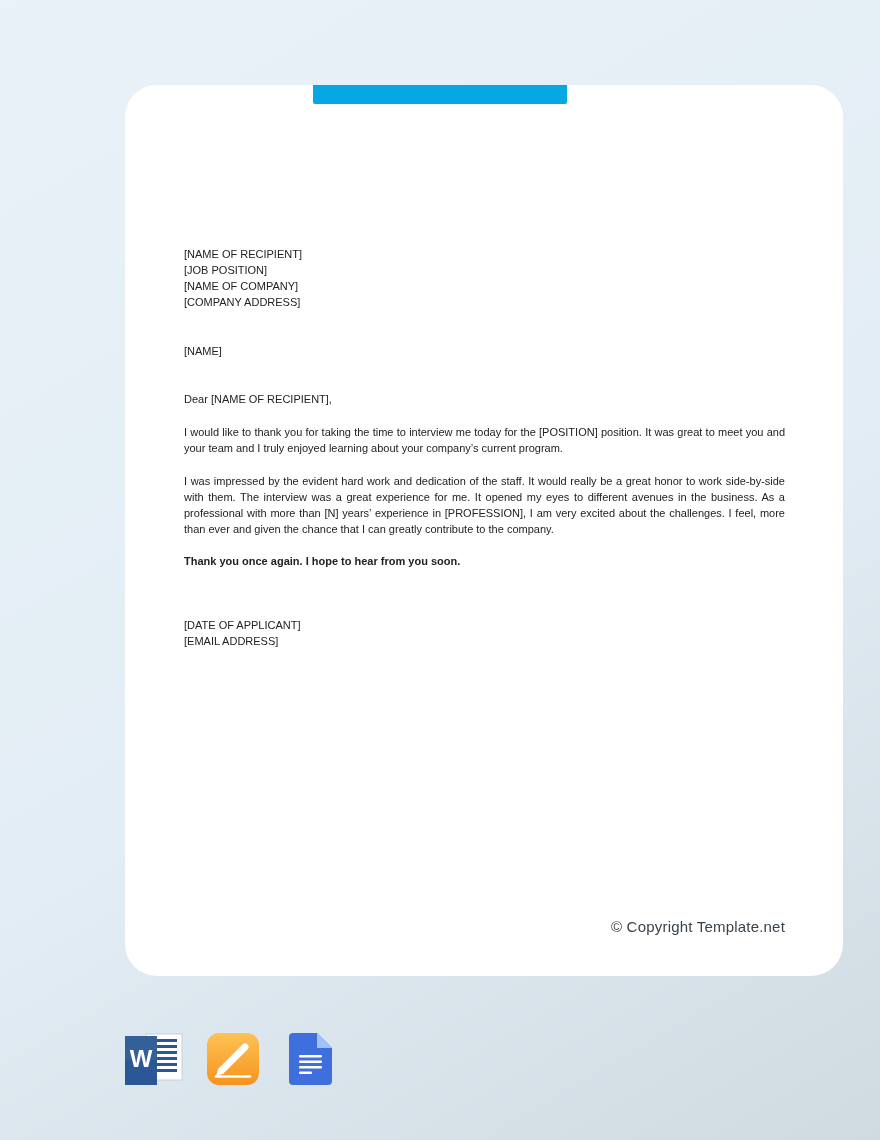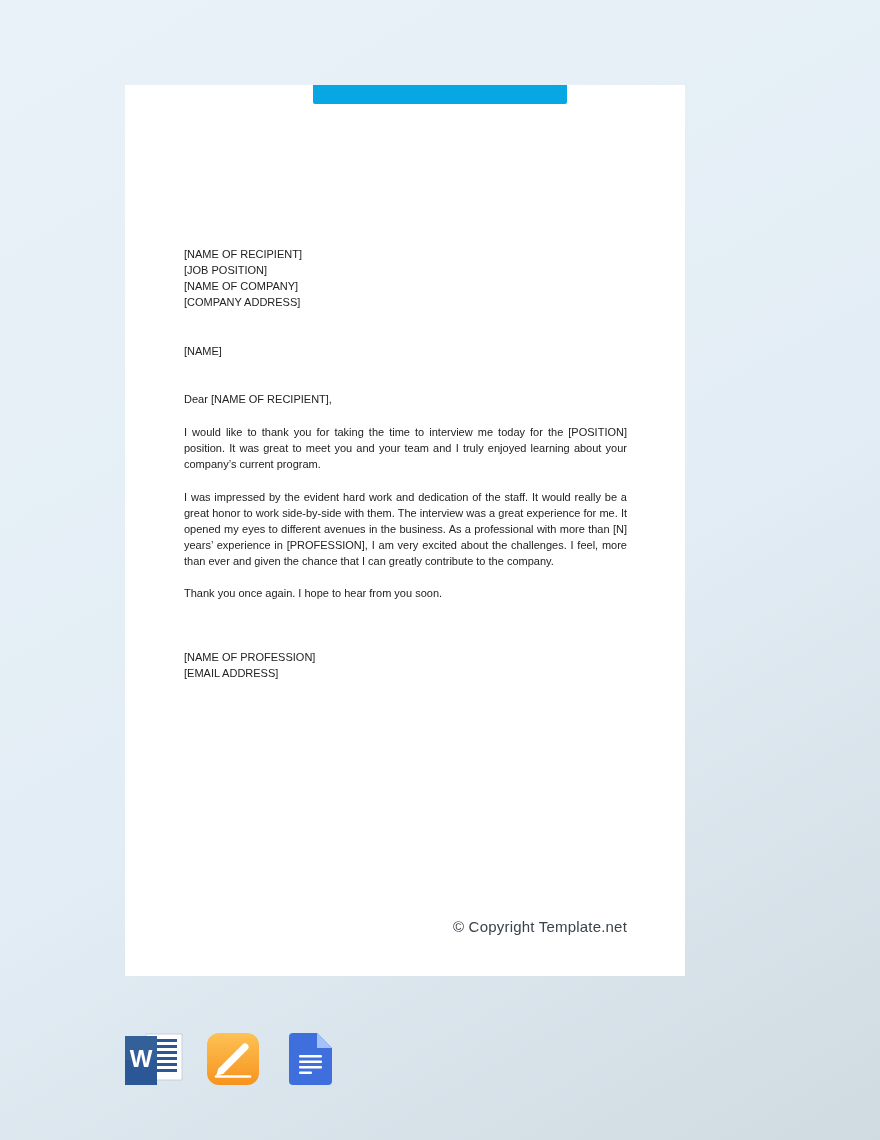--- a/index.html
+++ b/index.html
@@ -5,22 +5,23 @@
   * { margin: 0; padding: 0; box-sizing: border-box; }
   html, body { width: 880px; height: 1140px; overflow: hidden; }
   body {
     font-family: "Liberation Sans", "DejaVu Sans", sans-serif;
     background: linear-gradient(150deg, #e9f2f8 0%, #e3edf5 55%, #cfdae1 100%);
     position: relative;
   }
   .page {
     position: absolute;
     left: 125px; top: 85px;
-    width: 560px; height: 891px;
+    width: 718px; height: 891px;
     background: #ffffff;
+    border-radius: 32px;
   }
   .accent-bar {
     position: absolute;
     left: 188px; top: 0;
     width: 254px; height: 19px;
     background: #06a7e3;
     border-radius: 0 0 2px 2px;
   }
   .content {
     position: absolute;
@@ -29,21 +30,21 @@
     line-height: 16px;
     color: #222222;
   }
   .date-line { margin-top: 33px; }
   .salutation { margin-top: 32px; }
   .para {
     margin-top: 17px;
     text-align: justify;
     text-justify: inter-word;
   }
-  .para.last { text-align: left; margin-top: 16px; }
+  .para.last { text-align: left; margin-top: 16px; font-weight: bold; }
   .signoff { margin-top: 33px; }
   .signature-block { margin-top: 48px; }
   .copyright {
     position: absolute;
     right: 58px; top: 833px;
     font-size: 15px;
     color: #3a434b;
     letter-spacing: 0.2px;
   }
   .icons-row {
@@ -80,21 +81,21 @@
     <div class="date-line">[NAME]</div>
 
     <div class="salutation">Dear [NAME OF RECIPIENT],</div>
 
     <p class="para">I would like to thank you for taking the time to interview me today for the [POSITION] position. It was great to meet you and your team and I truly enjoyed learning about your company’s current program.</p>
     <p class="para">I was impressed by the evident hard work and dedication of the staff. It would really be a great honor to work side-by-side with them. The interview was a great experience for me. It opened my eyes to different avenues in the business. As a professional with more than [N] years’ experience in [PROFESSION], I am very excited about the challenges. I feel, more than ever and given the chance that I can greatly contribute to the company.</p>
     <p class="para last">Thank you once again. I hope to hear from you soon.</p>
 
 
     <div class="signature-block">
-      <div>[NAME OF PROFESSION]</div>
+      <div>[DATE OF APPLICANT]</div>
       <div>[EMAIL ADDRESS]</div>
     </div>
   </div>
 
   <div class="copyright">© Copyright Template.net</div>
 </div>
 
 <div class="icons-row">
 
   <button class="icon-btn icon-word" title="">

